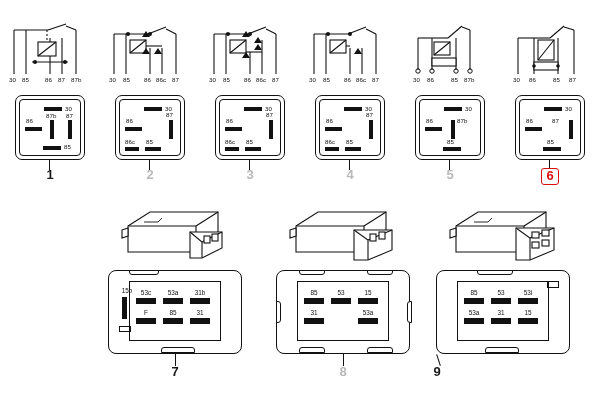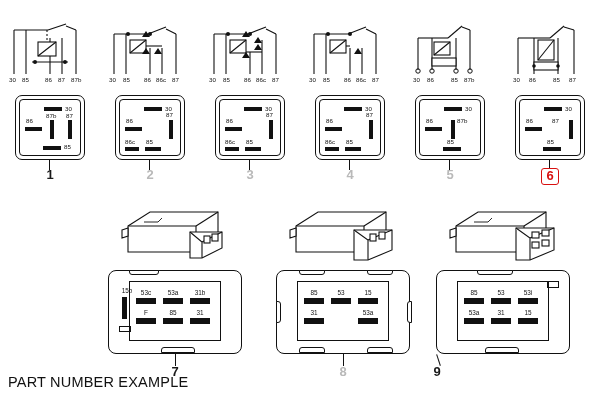--- a/index.html
+++ b/index.html
@@ -466,15 +466,14 @@
         <div class="pad" style="left:60px;top:36px;width:20px"></div>
         <span class="padlbl" style="left:6px;top:28px;width:20px">53a</span>
         <span class="padlbl" style="left:33px;top:28px;width:20px">31</span>
         <span class="padlbl" style="left:60px;top:28px;width:20px">15</span>
       </div>
     </div>
     <div class="mstem" style="left:10px;top:146px;transform:rotate(-18deg)"></div>
     <div class="midx" style="left:-6px;top:157px">9</div>
   </div>
 
-  <div class="caption">PART NUMBER EXAMPLE</div>
 
 </div>
 
 </body></html>

